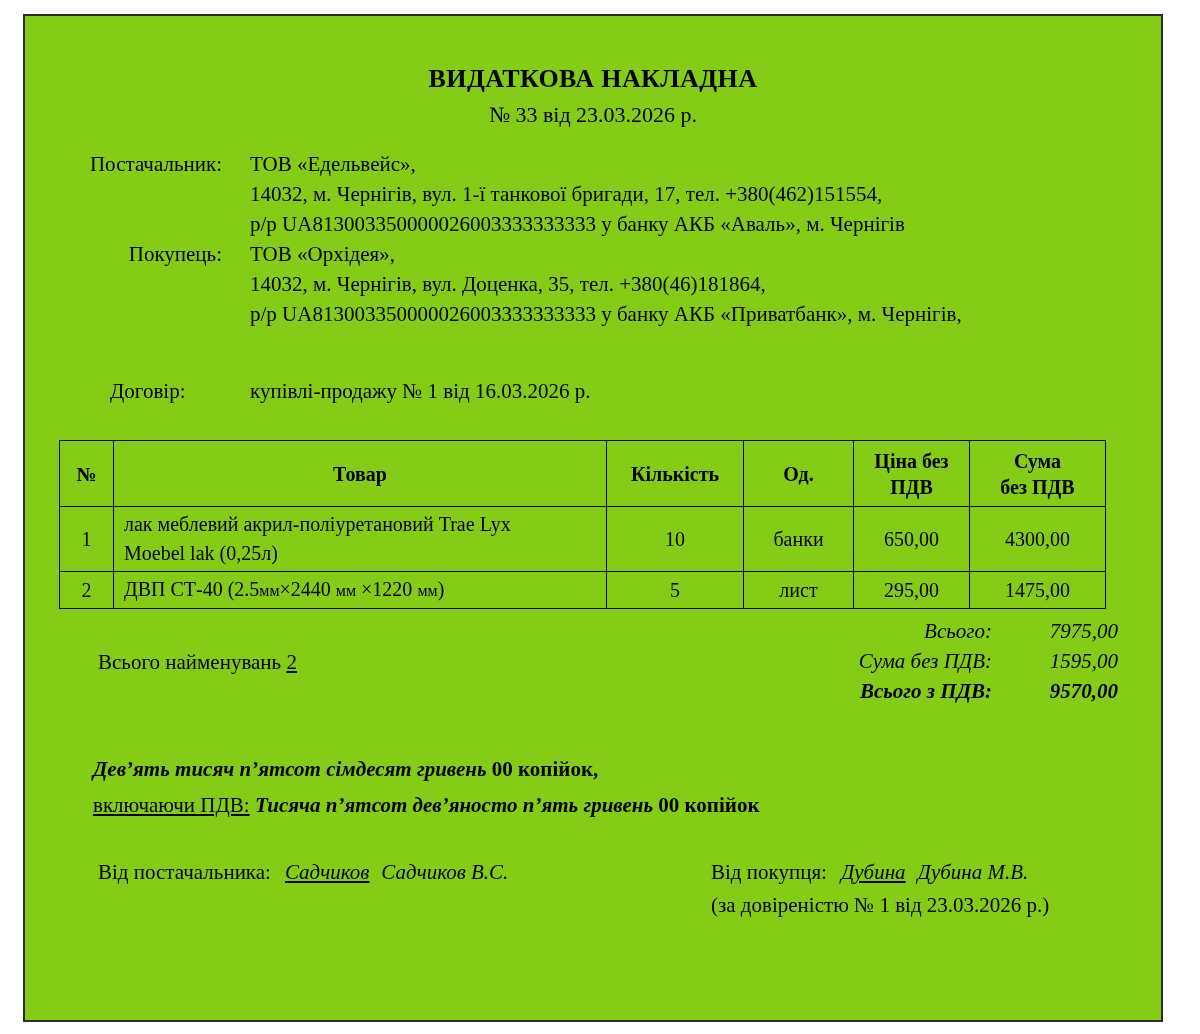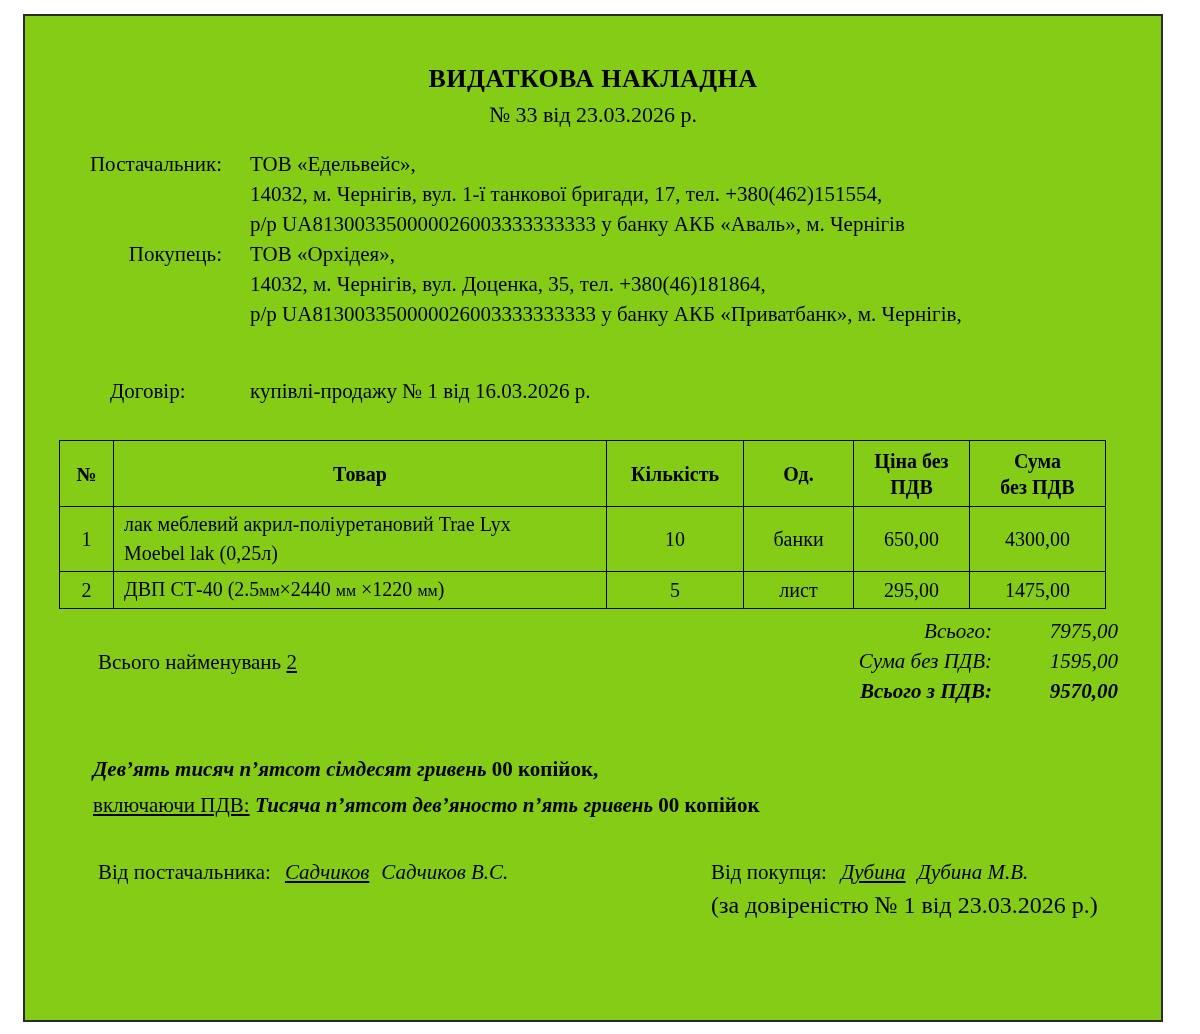--- a/index.html
+++ b/index.html
@@ -220,21 +220,21 @@
   }
   .sign-caption { white-space: nowrap; }
   .sign-name {
     font-style: italic;
     text-decoration: underline;
     padding: 0 12px 0 14px;
     white-space: nowrap;
   }
   .sign-fullname { white-space: nowrap; font-style: italic; }
   .sign-proxy {
-    font-size: 24px;
+    font-size: 21px;
     line-height: 34px;
     white-space: nowrap;
   }
 </style>
 </head>
 <body>
 
 <div class="page">
   <div class="inner">
 

